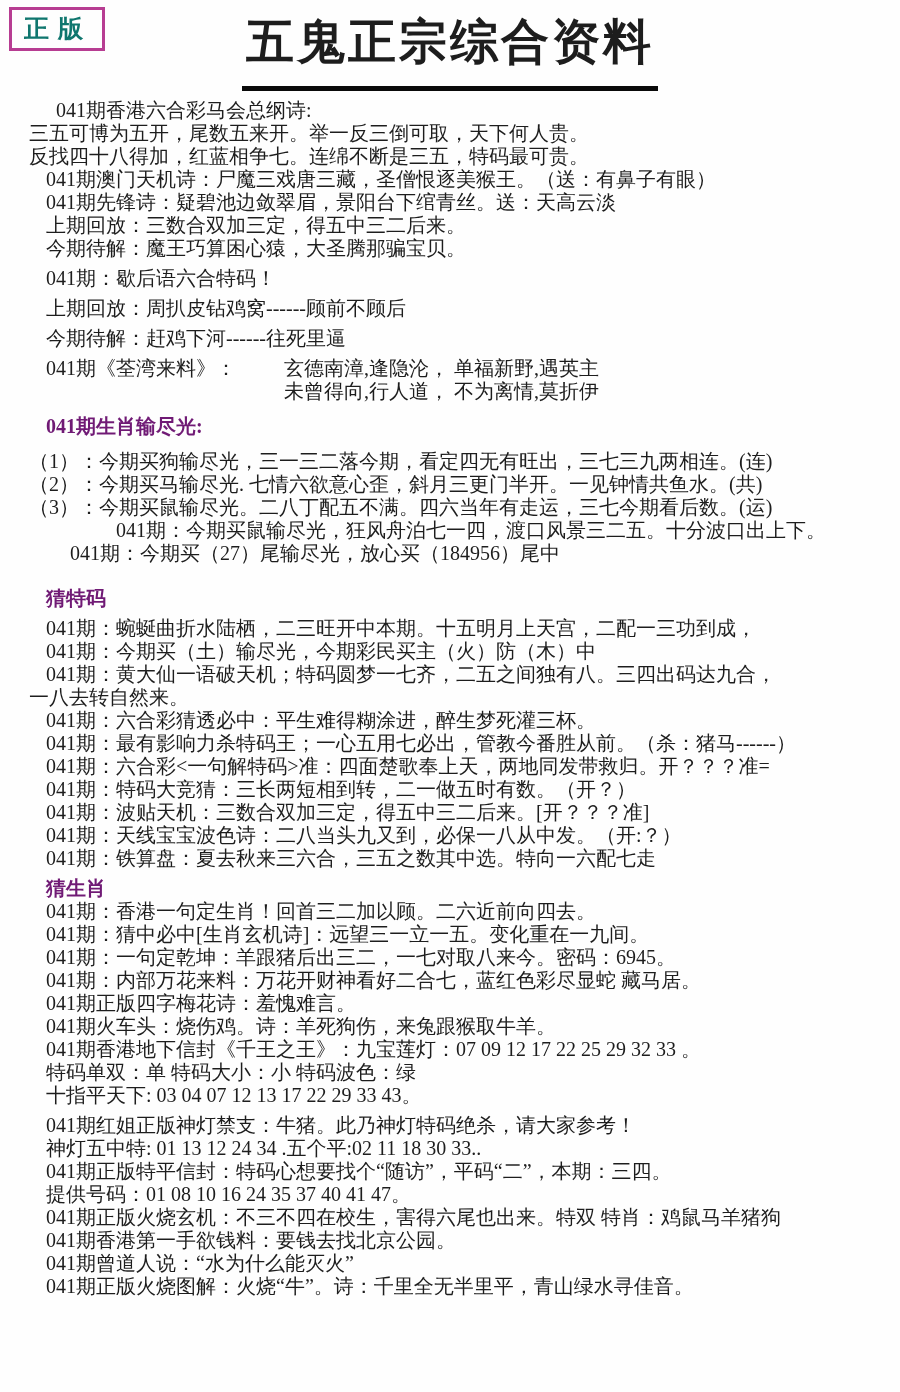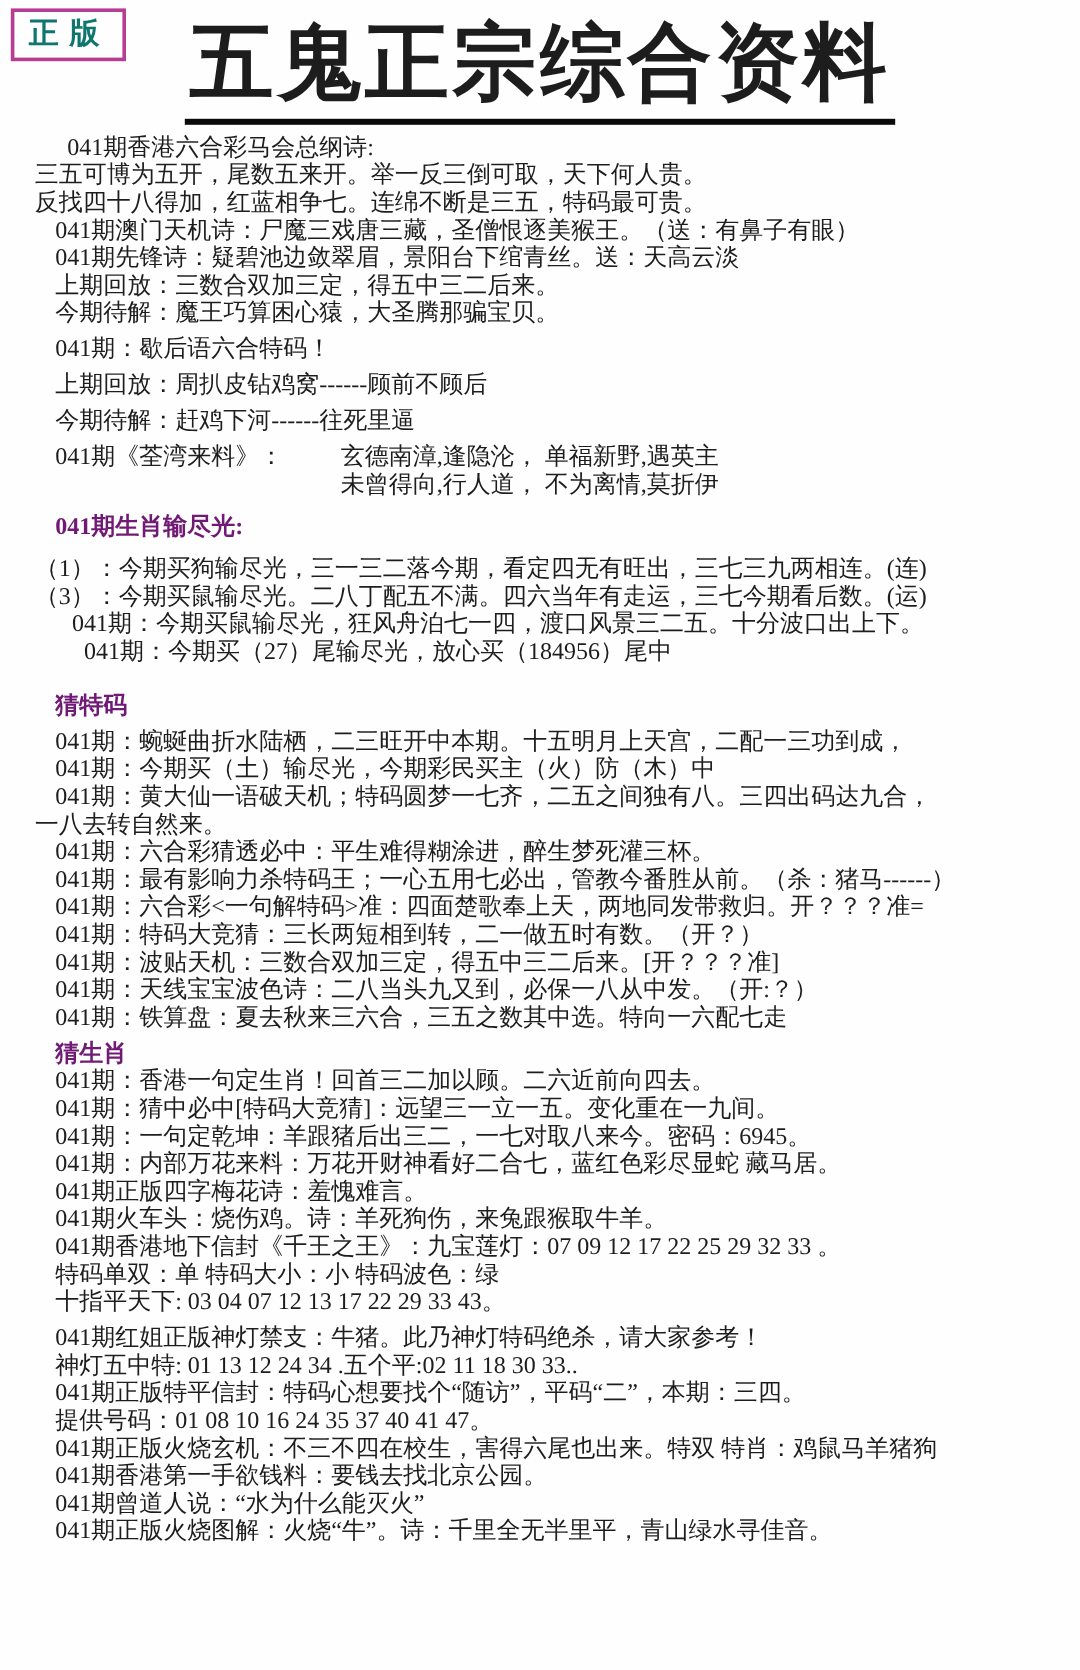--- a/index.html
+++ b/index.html
@@ -25,40 +25,40 @@
     font-weight:bold;
   }
   .title-wrap{
     text-align:center;
     padding-top:14px;
     margin-bottom:6px;
   }
   .title{
     display:inline-block;
     margin:0;
-    font-size:70px;
+    font-size:48px;
     font-weight:bold;
     letter-spacing:3px;
     line-height:1.15;
     border-bottom:5px solid #0a0a0a;
-    padding:0 4px 4px 4px;
+    padding:0 4px 17px 4px;
   }
   .content{
     padding:2px 18px 10px 46px;
   }
   .content p{
     margin:0;
     font-size:20px;
     line-height:23px;
     white-space:nowrap;
   }
   .red{color:#701a75;font-weight:bold;}
   .outd{margin-left:-17px !important;}
   .ind-sm{margin-left:10px !important;}
-  .ind1{margin-left:14px !important;}
+  .ind1{margin-left:14px !important;text-align:center;}
   .ind2{margin-left:18px !important;}
   .ind3{margin-left:24px !important;}
   .gap-sm{margin-top:7px !important;}
   .gap-md{margin-top:12px !important;}
   .gap-lg{margin-top:22px !important;}
   .quanwan{
     display:flex;
     align-items:flex-start;
   }
   .quanwan .q-label{
@@ -102,40 +102,41 @@
     <div class="quanwan gap-sm">
       <span class="q-label">041期《荃湾来料》：</span>
       <div class="q-col">
         <p>玄德南漳,逢隐沦， 单福新野,遇英主</p>
         <p>未曾得向,行人道， 不为离情,莫折伊</p>
       </div>
     </div>
 
     <p class="red gap-md">041期生肖输尽光:</p>
     <p class="outd gap-md">（1）：今期买狗输尽光，三一三二落今期，看定四无有旺出，三七三九两相连。(连)</p>
+    <p class="outd">（2）：今期买马输尽光. 七情六欲意心歪，斜月三更门半开。一见钟情共鱼水。(共)</p>
     <p class="outd">（3）：今期买鼠输尽光。二八丁配五不满。四六当年有走运，三七今期看后数。(运)</p>
     <p class="ind1">041期：今期买鼠输尽光，狂风舟泊七一四，渡口风景三二五。十分波口出上下。</p>
     <p class="ind3">041期：今期买（27）尾输尽光，放心买（184956）尾中</p>
 
     <p class="red gap-lg">猜特码</p>
     <p class="gap-sm">041期：蜿蜒曲折水陆栖，二三旺开中本期。十五明月上天宫，二配一三功到成，</p>
     <p>041期：今期买（土）输尽光，今期彩民买主（火）防（木）中</p>
     <p>041期：黄大仙一语破天机；特码圆梦一七齐，二五之间独有八。三四出码达九合，</p>
     <p class="outd">一八去转自然来。</p>
     <p>041期：六合彩猜透必中：平生难得糊涂进，醉生梦死灌三杯。</p>
     <p>041期：最有影响力杀特码王；一心五用七必出，管教今番胜从前。（杀：猪马------）</p>
     <p>041期：六合彩&lt;一句解特码&gt;准：四面楚歌奉上天，两地同发带救归。开？？？准=</p>
     <p>041期：特码大竞猜：三长两短相到转，二一做五时有数。（开？）</p>
     <p>041期：波贴天机：三数合双加三定，得五中三二后来。[开？？？准]</p>
     <p>041期：天线宝宝波色诗：二八当头九又到，必保一八从中发。（开:？）</p>
     <p>041期：铁算盘：夏去秋来三六合，三五之数其中选。特向一六配七走</p>
 
     <p class="red gap-sm">猜生肖</p>
     <p>041期：香港一句定生肖！回首三二加以顾。二六近前向四去。</p>
-    <p>041期：猜中必中[特码大竞猜]：远望三一立一五。变化重在一九间。</p>
+    <p>041期：猜中必中[生肖玄机诗]：远望三一立一五。变化重在一九间。</p>
     <p>041期：一句定乾坤：羊跟猪后出三二，一七对取八来今。密码：6945。</p>
     <p>041期：内部万花来料：万花开财神看好二合七，蓝红色彩尽显蛇 藏马居。</p>
     <p>041期正版四字梅花诗：羞愧难言。</p>
     <p>041期火车头：烧伤鸡。诗：羊死狗伤，来兔跟猴取牛羊。</p>
     <p>041期香港地下信封《千王之王》：九宝莲灯：07 09 12 17 22 25 29 32 33 。</p>
     <p>特码单双：单 特码大小：小 特码波色：绿</p>
     <p>十指平天下: 03 04 07 12 13 17 22 29 33 43。</p>
     <p class="gap-sm">041期红姐正版神灯禁支：牛猪。此乃神灯特码绝杀，请大家参考！</p>
     <p>神灯五中特: 01 13 12 24 34 .五个平:02 11 18 30 33..</p>
     <p>041期正版特平信封：特码心想要找个“随访”，平码“二”，本期：三四。</p>

